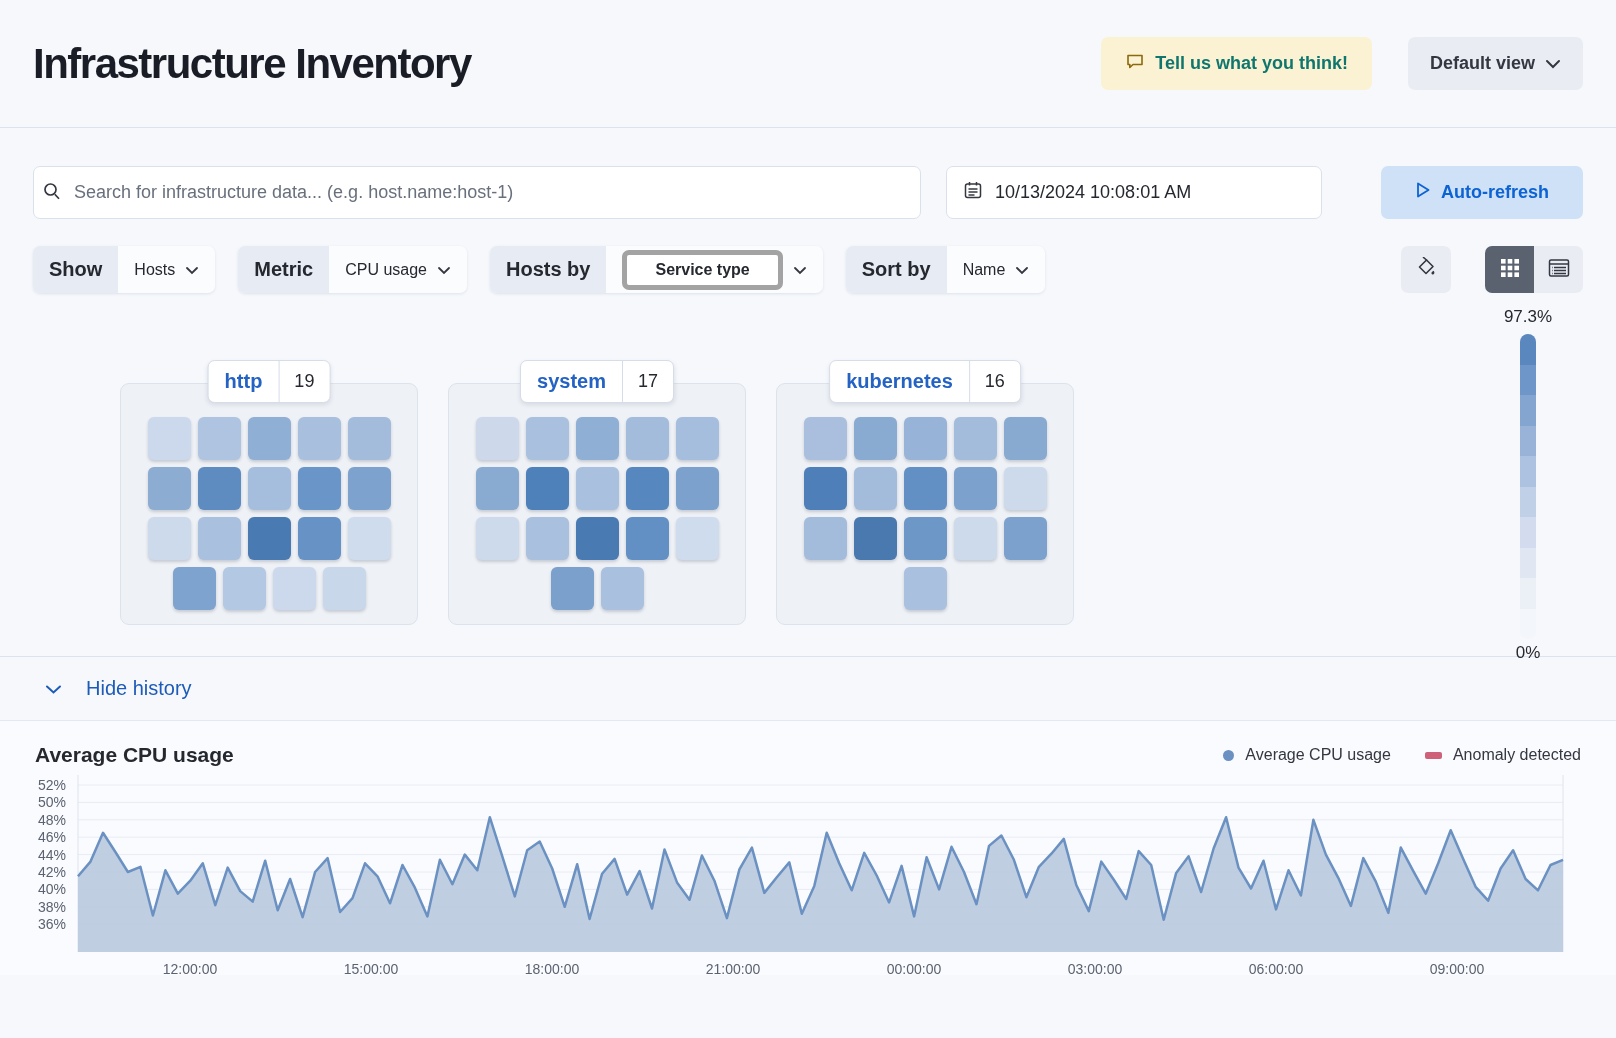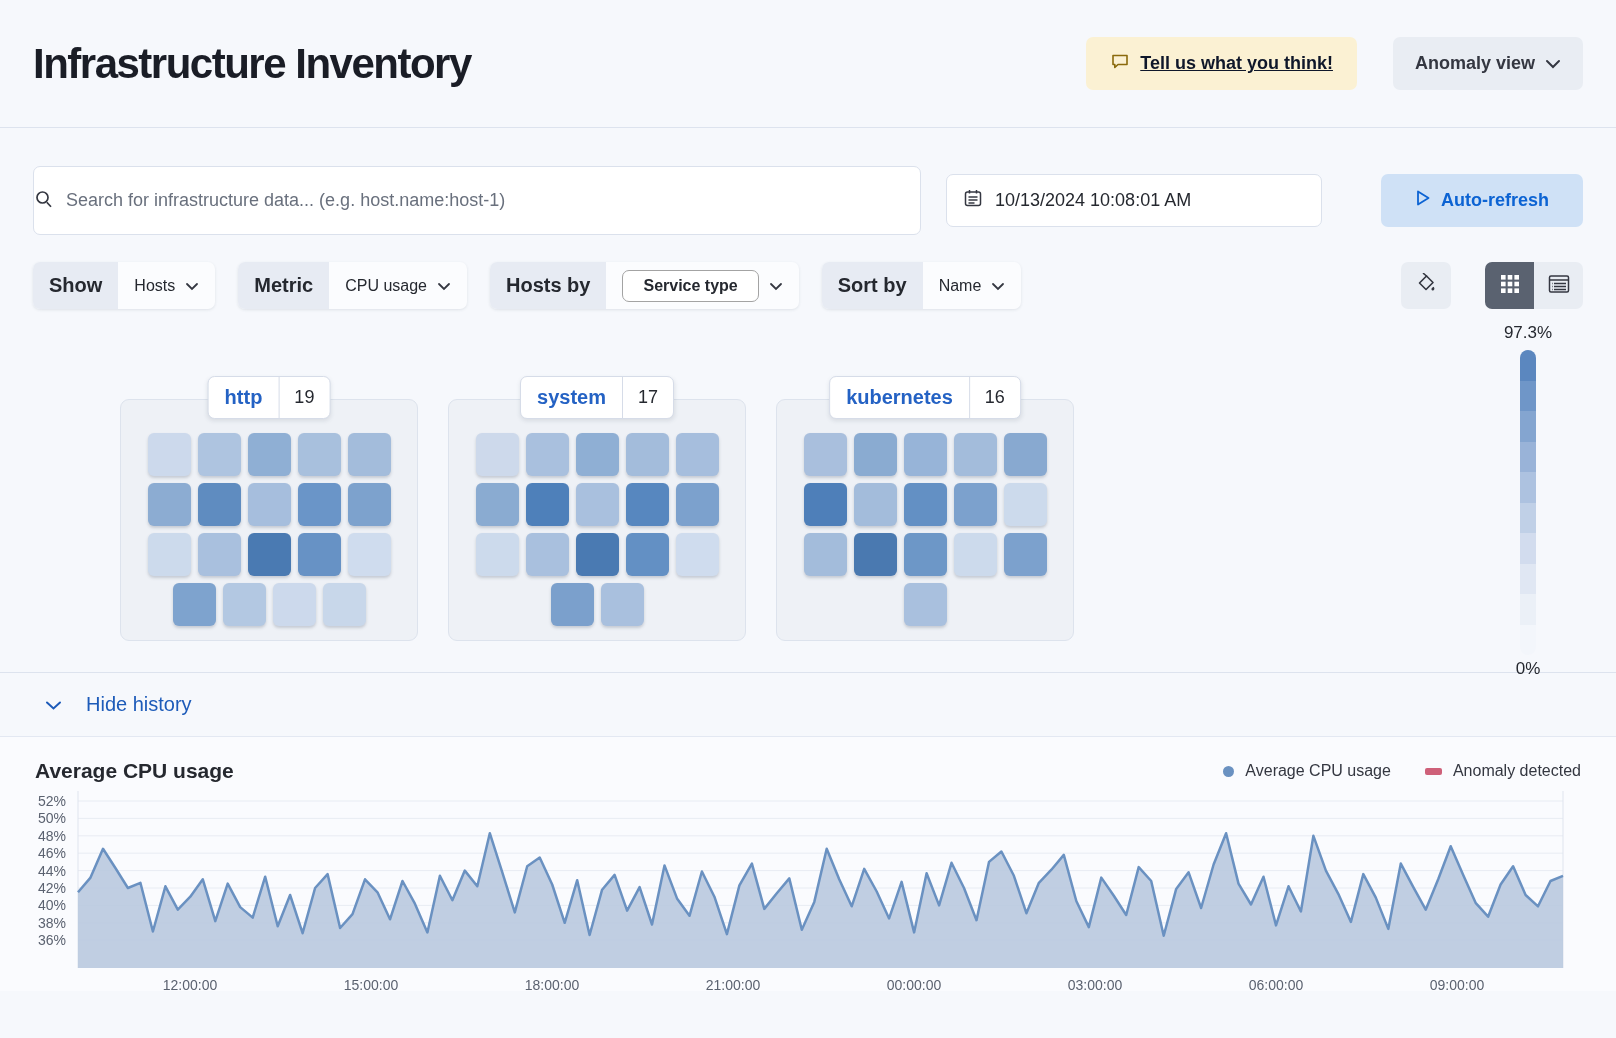--- a/index.html
+++ b/index.html
@@ -4,38 +4,38 @@
 <style>
   * { margin:0; padding:0; box-sizing:border-box; }
   html,body { width:1616px; height:1038px; overflow:hidden; }
   body { font-family:"Liberation Sans","DejaVu Sans",sans-serif; background:#f6f8fc; color:#343741; }
 
   
   .topbar { height:128px; padding:0 33px; display:flex; align-items:center; justify-content:space-between; border-bottom:1px solid #dde3ee; background:#f6f8fc; }
   .page-title { font-size:42px; font-weight:700; letter-spacing:-1.5px; color:#1a1d26; }
   .topbar-right { display:flex; gap:36px; align-items:center; }
   .btn { border:none; cursor:pointer; display:inline-flex; align-items:center; gap:10px; border-radius:7px; font-family:inherit; }
-  .btn-feedback { background:#fbf1d3; color:#0f172a; font-size:18px; font-weight:700; height:53px; padding:0 24px;text-decoration:underline; }
+  .btn-feedback { background:#fbf1d3; color:#0f766e; font-size:18px; font-weight:700; height:53px; padding:0 24px; }
   .btn-view { background:#e9edf3; color:#343741; font-size:18px; font-weight:700; height:53px; padding:0 22px; }
   .chev { display:inline-block; }
 
   
   .toolbar-row { margin-top:38px; padding:0 33px; display:flex; align-items:center; }
-  .search-box { flex:1; height:69px; background:#fff; border:1px solid #dbe1ec; border-radius:7px; display:flex; align-items:center; padding:0 0; gap:12px; max-width:888px; }
+  .search-box { flex:1; height:53px; background:#fff; border:1px solid #dbe1ec; border-radius:7px; display:flex; align-items:center; padding:0 8px; gap:12px; max-width:888px; }
   .search-box input { border:none; outline:none; flex:1; font-size:18px; font-family:inherit; color:#343741; background:transparent; }
   .search-box input::placeholder { color:#69707d; }
   .date-picker { width:376px; height:53px; margin-left:25px; background:#fff; border:1px solid #dbe1ec; border-radius:7px; display:flex; align-items:center; gap:12px; padding:0 16px; font-size:18px; color:#25282f; cursor:pointer; }
   .btn-refresh { margin-left:59px; width:202px; height:53px; justify-content:center; background:#cfe1f6; color:#0c63d3; font-size:18px; font-weight:700; }
 
   
   .filter-row { margin-top:27px; padding:0 33px; display:flex; align-items:center; }
   .fgroup { display:flex; align-items:stretch; height:47px; border-radius:7px; overflow:hidden; box-shadow:0 1px 3px rgba(60,70,90,.12); margin-right:23px; background:#fbfcfe; cursor:pointer; }
   .fgroup .flabel { background:#e7ebf3; display:flex; align-items:center; padding:0 16px; font-weight:700; font-size:20px; color:#25282f; }
   .fgroup .fvalue { display:flex; align-items:center; gap:10px; padding:0 16px; font-size:16px; color:#25282f; }
-  .fvalue .pill { border:1px solid #a3a3a3; background:#fff; border-radius:7px; padding:6px 20px; font-weight:700; }
+  .fvalue .pill { border:5px solid #a3a3a3; background:#fff; border-radius:7px; padding:6px 28px; font-weight:700; }
   .spacer { flex:1; }
   .icon-btn { width:50px; height:47px; border:none; border-radius:7px; background:#e9edf3; display:flex; align-items:center; justify-content:center; cursor:pointer; }
   .seg { display:flex; height:47px; border-radius:7px; overflow:hidden; margin-left:34px; }
   .seg button { width:49px; border:none; display:flex; align-items:center; justify-content:center; cursor:pointer; }
   .seg .on { background:#5a6270; }
   .seg .off { background:#e9edf3; }
 
   
   .waffle-section { position:relative; height:364px; border-bottom:1px solid #dde3ee; }
   .groups { position:absolute; left:120px; top:90px; display:flex; gap:30px; }
@@ -76,21 +76,21 @@
   <div class="topbar-right">
     <button class="btn btn-feedback">
       <span>
         <svg width="20" height="20" viewBox="0 0 20 20" fill="none" stroke="#8a6a0c" stroke-width="1.6">
           <path d="M3 4.5 h14 v9 h-9 l-3.2 3 v-3 H3 z" stroke-linejoin="round"></path>
         </svg>
       </span>
       <span>Tell us what you think!</span>
     </button>
     <button class="btn btn-view">
-      <span>Anomaly view</span>
+      <span>Default view</span>
       <span class="chev">
         <svg width="16" height="10" viewBox="0 0 16 10" fill="none" stroke="#343741" stroke-width="2" stroke-linecap="round">
             <polyline points="2,2 8,8 14,2"></polyline>
           </svg>
       </span>
     </button>
   </div>
 </header>
 
 <div class="toolbar-row">

